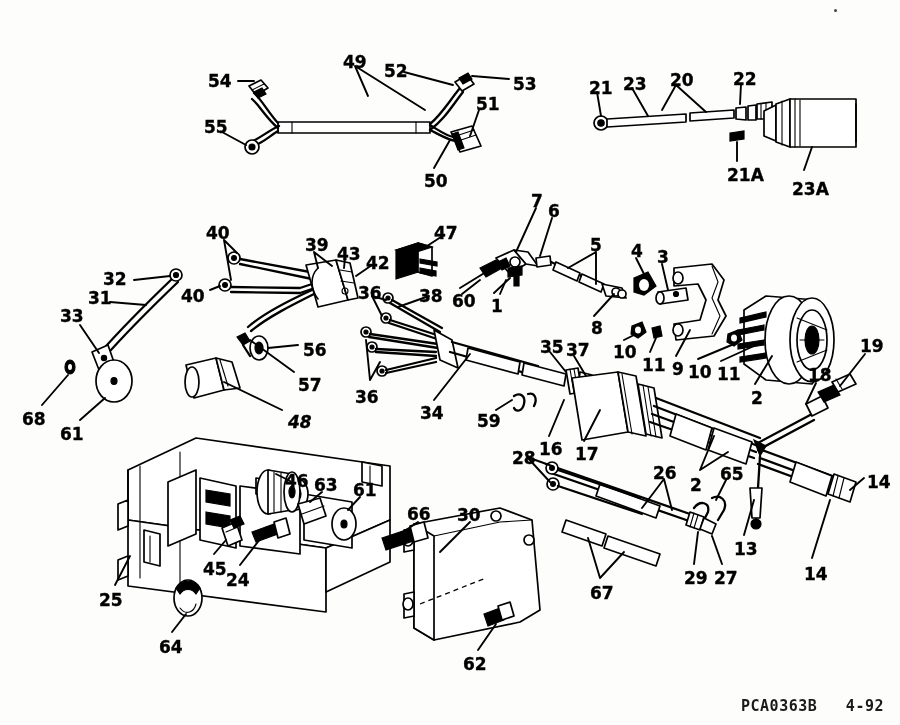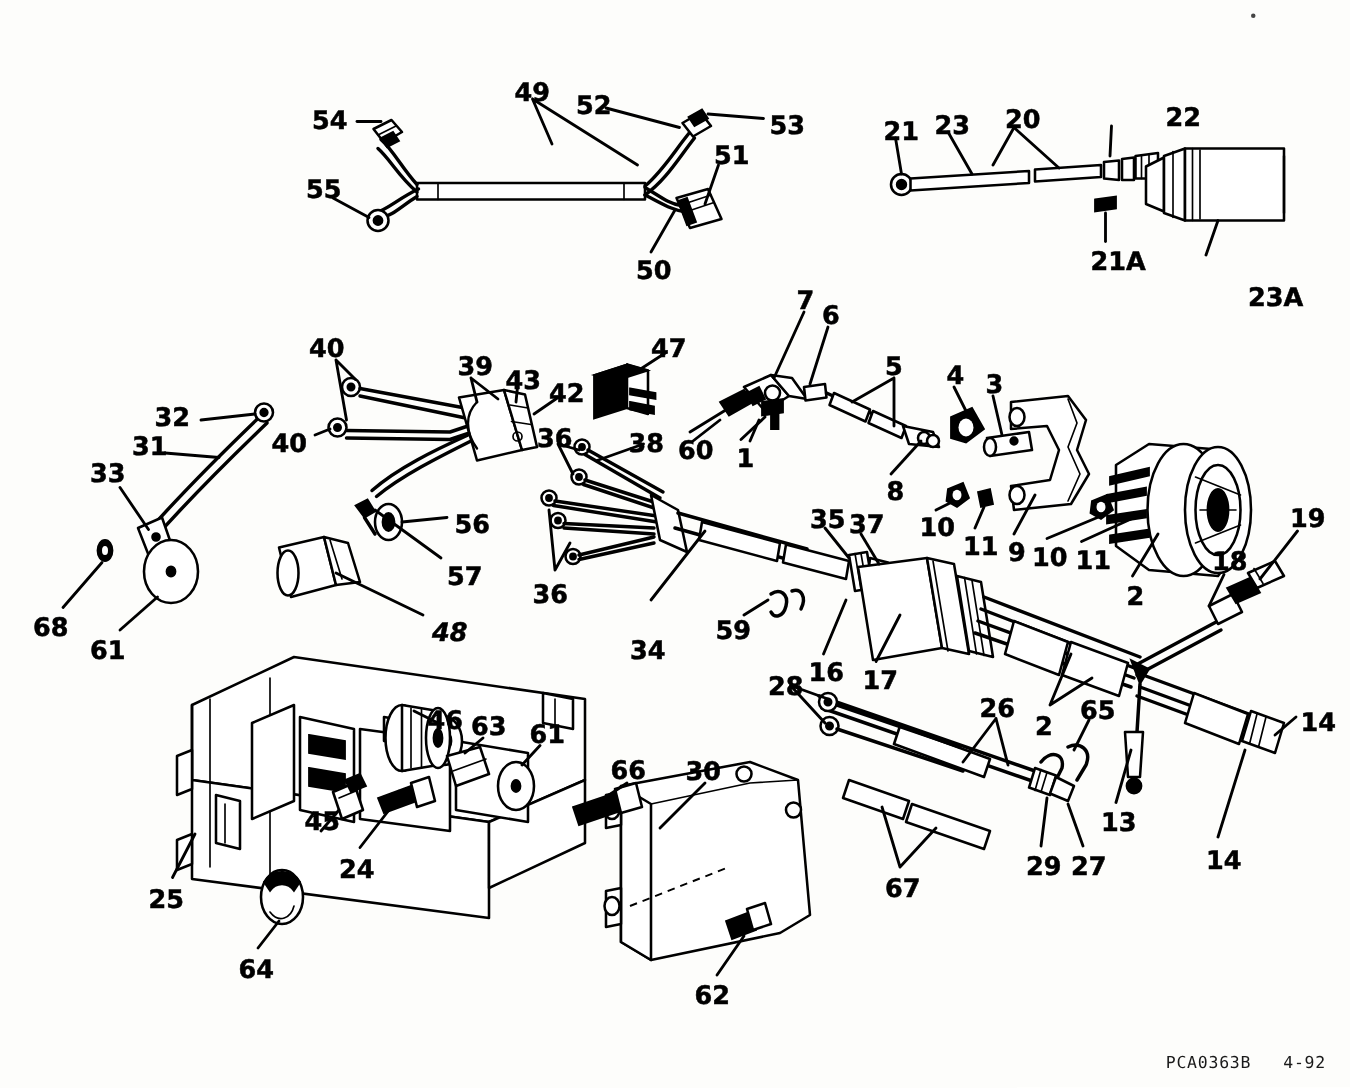--- a/index.html
+++ b/index.html
@@ -34,22 +34,22 @@
     letter-spacing: 0px;
     white-space: nowrap;
     line-height: 1;
     -webkit-text-stroke: 0.35px #000;
   }
   .footer-code {
     position: absolute;
     right: 16px;
     bottom: 10px;
     font-family: "DejaVu Sans Mono", monospace;
-    font-size: 11px;
-    font-weight: normal;
+    font-size: 15px;
+    font-weight: bold;
     color: #1a1a1a;
     letter-spacing: 0.5px;
     white-space: pre;
   }
   .speck {
     position: absolute;
     width: 3px;
     height: 3px;
     background: #444;
     border-radius: 50%;
@@ -516,23 +516,23 @@
   <div class="callout" style="left:343px; top:54px;">49</div>
   <div class="callout" style="left:384px; top:63px;">52</div>
   <div class="callout" style="left:513px; top:76px;">53</div>
   <div class="callout" style="left:476px; top:96px;">51</div>
   <div class="callout" style="left:204px; top:119px;">55</div>
   <div class="callout" style="left:424px; top:173px;">50</div>
 
   <div class="callout" style="left:589px; top:80px;">21</div>
   <div class="callout" style="left:623px; top:76px;text-align:center;">23</div>
   <div class="callout" style="left:670px; top:72px;">20</div>
-  <div class="callout" style="left:733px; top:71px;margin-left:44px;">22</div>
+  <div class="callout" style="left:733px; top:71px;">22</div>
   <div class="callout" style="left:727px; top:167px;">21A</div>
-  <div class="callout" style="left:792px; top:191px;margin-left:40px;">23A</div>
+  <div class="callout" style="left:792px; top:181px;">23A</div>
 
   <div class="callout" style="left:531px; top:193px;">7</div>
   <div class="callout" style="left:548px; top:203px;">6</div>
   <div class="callout" style="left:590px; top:237px;">5</div>
   <div class="callout" style="left:631px; top:243px;">4</div>
   <div class="callout" style="left:657px; top:249px;">3</div>
   <div class="callout" style="left:491px; top:298px;">1</div>
   <div class="callout" style="left:452px; top:293px;">60</div>
   <div class="callout" style="left:591px; top:320px;">8</div>
   <div class="callout" style="left:613px; top:344px;">10</div>
@@ -554,21 +554,21 @@
 
   <div class="callout" style="left:103px; top:271px;">32</div>
   <div class="callout" style="left:88px;  top:290px;">31</div>
   <div class="callout" style="left:60px;  top:308px;">33</div>
   <div class="callout" style="left:22px;  top:411px;">68</div>
   <div class="callout" style="left:60px;  top:426px;">61</div>
 
   <div class="callout" style="left:303px; top:342px;">56</div>
   <div class="callout" style="left:298px; top:377px;">57</div>
   <div class="callout" style="left:288px; top:414px;font-style:italic;">48</div>
-  <div class="callout" style="left:420px; top:426px;">34</div>
+  <div class="callout" style="left:420px; top:405px;">34</div>
   <div class="callout" style="left:477px; top:413px;">59</div>
   <div class="callout" style="left:540px; top:339px;">35</div>
   <div class="callout" style="left:566px; top:342px;">37</div>
   <div class="callout" style="left:539px; top:441px;">16</div>
   <div class="callout" style="left:575px; top:446px;">17</div>
 
   <div class="callout" style="left:808px; top:367px;">18</div>
   <div class="callout" style="left:860px; top:338px;">19</div>
   <div class="callout" style="left:690px; top:477px;">2</div>
   <div class="callout" style="left:720px; top:466px;">65</div>
@@ -577,21 +577,21 @@
   <div class="callout" style="left:734px; top:541px;">13</div>
   <div class="callout" style="left:684px; top:570px;">29</div>
   <div class="callout" style="left:714px; top:570px;">27</div>
   <div class="callout" style="left:512px; top:450px;">28</div>
   <div class="callout" style="left:653px; top:465px;">26</div>
 
   <div class="callout" style="left:99px;  top:592px;">25</div>
   <div class="callout" style="left:285px; top:473px;">46</div>
   <div class="callout" style="left:314px; top:477px;">63</div>
   <div class="callout" style="left:353px; top:482px;">61</div>
-  <div class="callout" style="left:203px; top:540px;">45</div>
+  <div class="callout" style="left:203px; top:561px;">45</div>
   <div class="callout" style="left:226px; top:572px;text-align:center;">24</div>
   <div class="callout" style="left:159px; top:639px;">64</div>
 
   <div class="callout" style="left:407px; top:506px;">66</div>
   <div class="callout" style="left:457px; top:507px;">30</div>
   <div class="callout" style="left:463px; top:656px;">62</div>
   <div class="callout" style="left:590px; top:585px;">67</div>
 
   <div class="speck" style="left:834px; top:9px;"></div>
 

